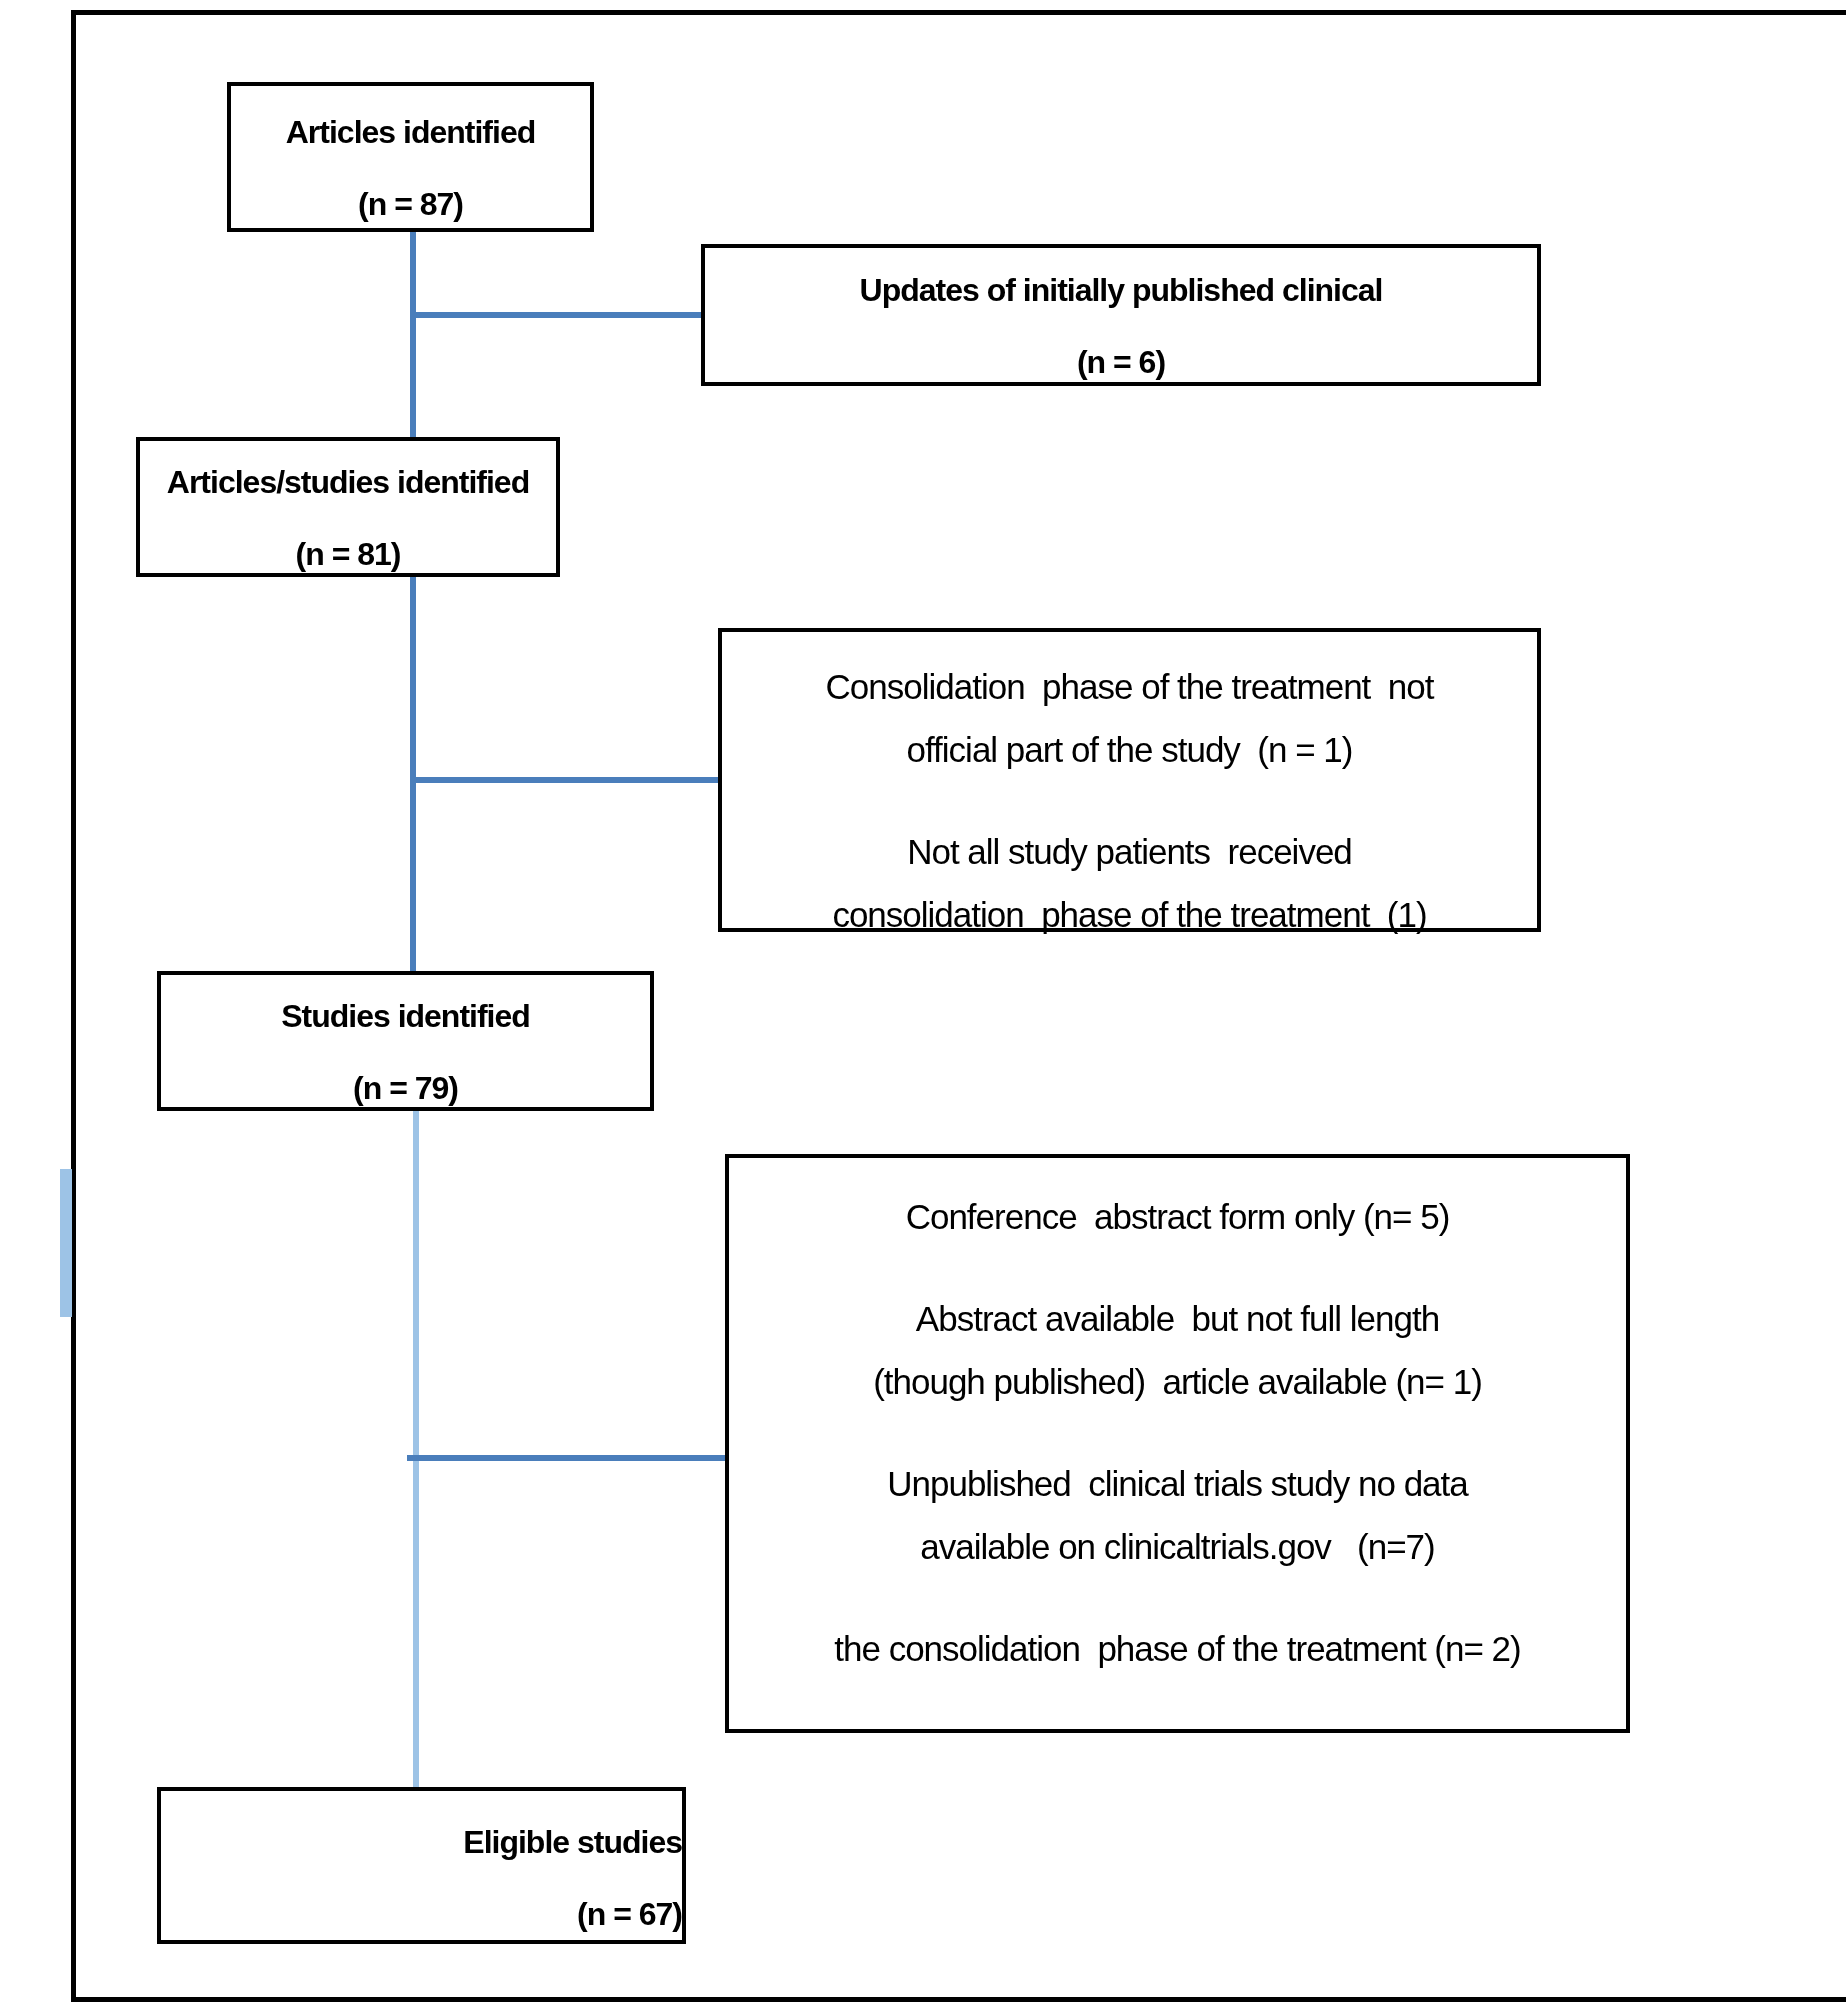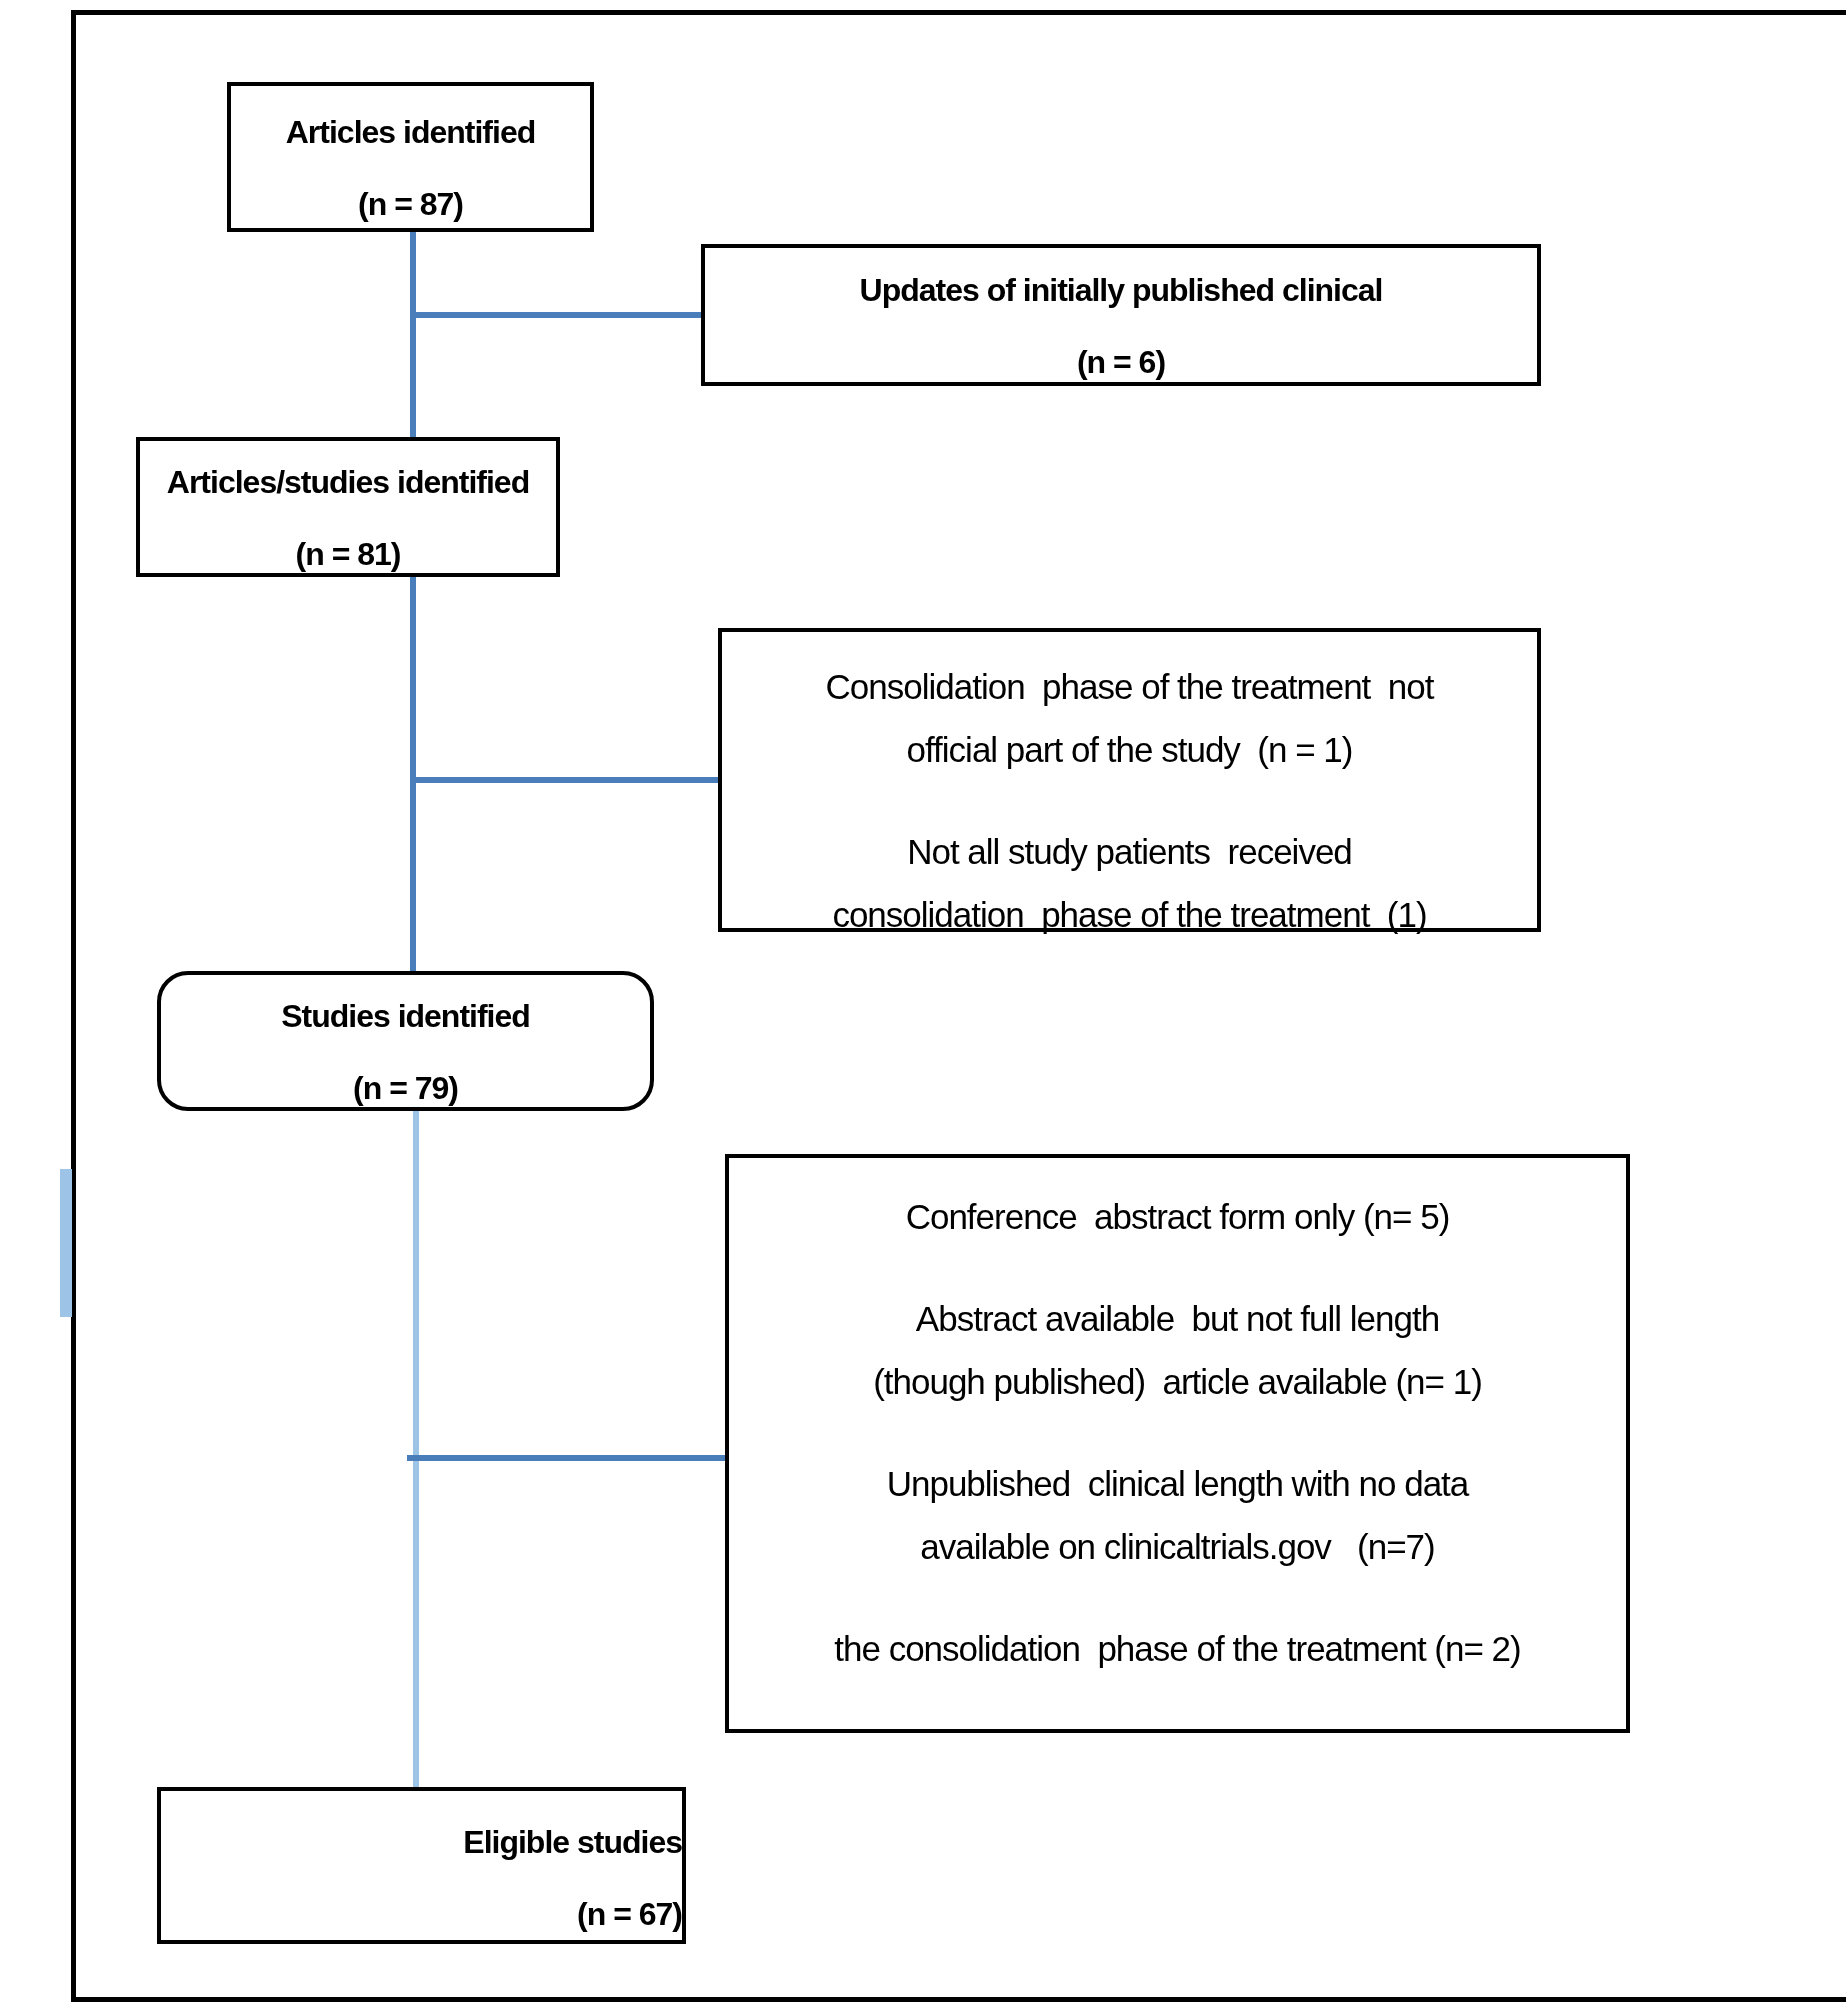--- a/index.html
+++ b/index.html
@@ -13,21 +13,21 @@
   .center-box .bline{line-height:72px;white-space:pre;}
   .side-box{font-weight:400;font-size:35px;letter-spacing:-1px;text-align:center;}
   .side-box .line{line-height:63px;white-space:pre;}
   .pgap{height:39px;}
   .conn{position:absolute;}
   
   #box-articles-identified{left:183px;top:82px;width:367px;height:150px;padding-top:9.7px;}
   #box-updates{left:657px;top:244px;width:840px;height:142px;padding-top:5.8px;}
   #box-articles-studies{left:92px;top:437px;width:424px;height:140px;padding-top:4.8px;}
   #box-consolidation-excl{left:674px;top:628px;width:823px;height:304px;padding:23px 26.6px;}
-  #box-studies-identified{left:113px;top:971px;width:497px;height:140px;padding-top:4.8px;border-radius:31px;}
+  #box-studies-identified{left:113px;top:971px;width:497px;height:140px;padding-top:4.8px;}
   #box-study-excl{left:681px;top:1154px;width:905px;height:579px;padding:26.6px 28px;}
   #box-eligible{left:113px;top:1787px;width:529px;height:157px;padding-top:14.5px;text-align:right;}
   
   #conn-v1{left:366px;top:232px;width:5.8px;height:208px;}
   #conn-h1{left:366px;top:312px;width:292px;height:5.8px;}
   #conn-v2{left:366px;top:577px;width:5.8px;height:396px;}
   #conn-h2{left:366px;top:777px;width:309px;height:5.8px;}
   #conn-v3{left:369px;top:1111px;width:5.8px;height:678px;}
   #conn-h3{left:363px;top:1455px;width:319px;height:5.8px;}
 </style>
@@ -74,21 +74,21 @@
     <div class="bline">Studies identified</div>
     <div class="bline">(n = 79)</div>
   </div>
 
   <div class="box side-box" id="box-study-excl">
     <div class="line">Conference  abstract form only (n= 5)</div>
     <div class="pgap"></div>
     <div class="line">Abstract available  but not full length</div>
     <div class="line">(though published)  article available (n= 1)</div>
     <div class="pgap"></div>
-    <div class="line">Unpublished  clinical length with no data</div>
+    <div class="line">Unpublished  clinical trials study no data</div>
     <div class="line">available on clinicaltrials.gov   (n=7)</div>
     <div class="pgap"></div>
     <div class="line">the consolidation  phase of the treatment (n= 2)</div>
   </div>
 
   <div class="box center-box" id="box-eligible">
     <div class="bline">Eligible studies</div>
     <div class="bline">(n = 67)</div>
   </div>
 

